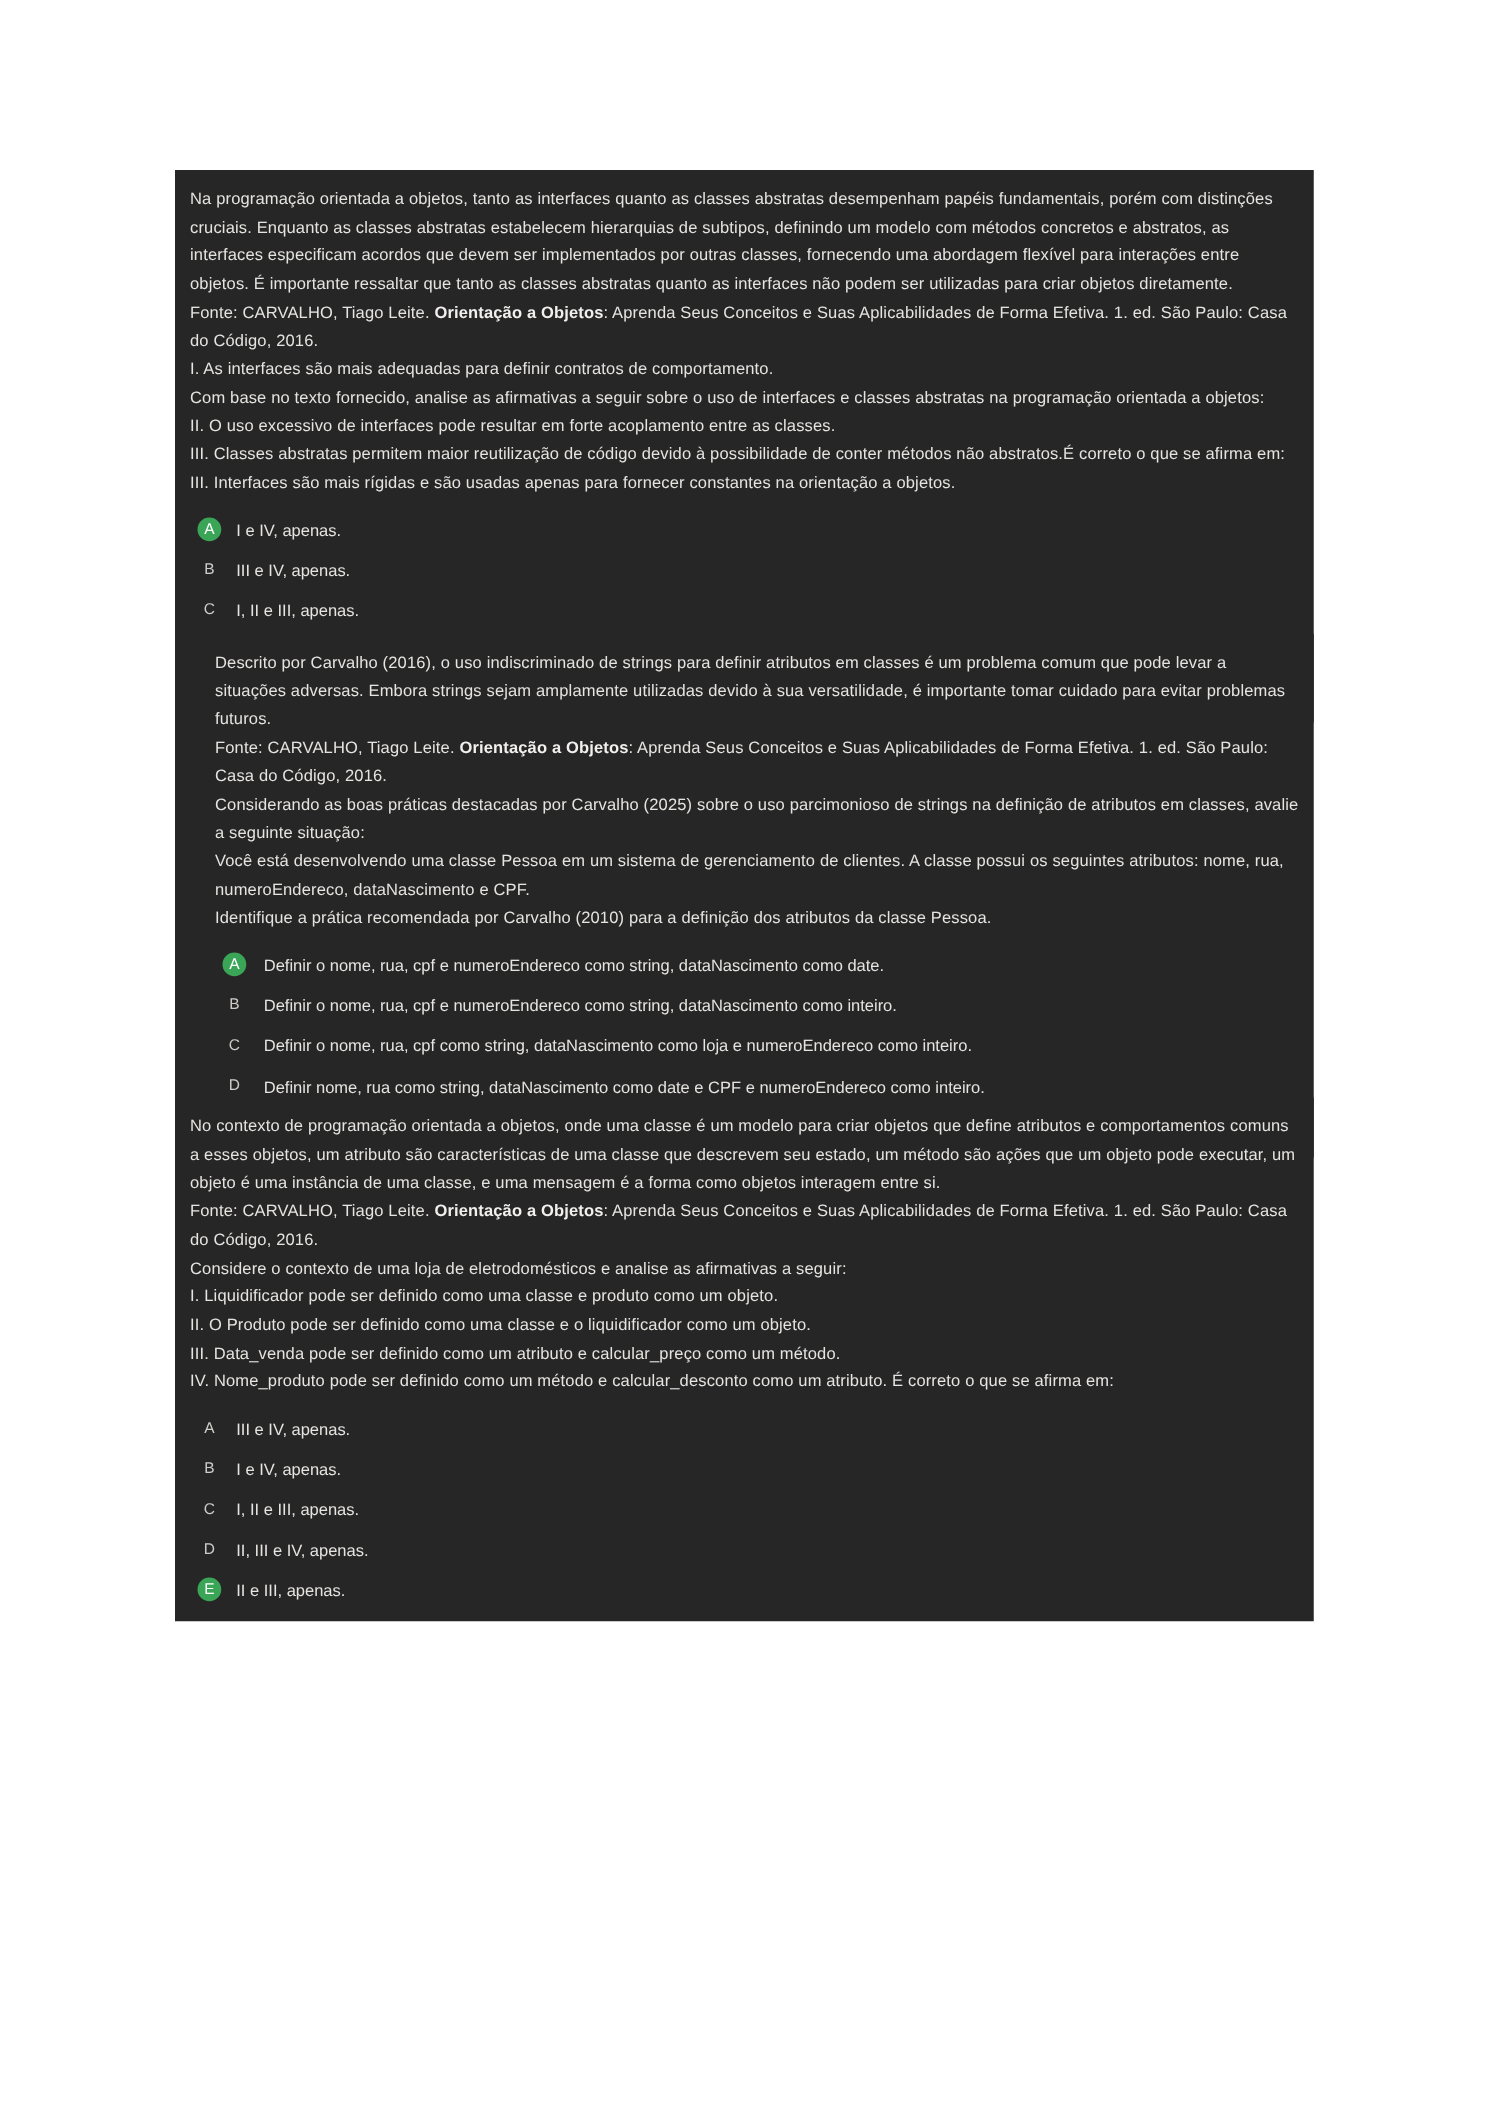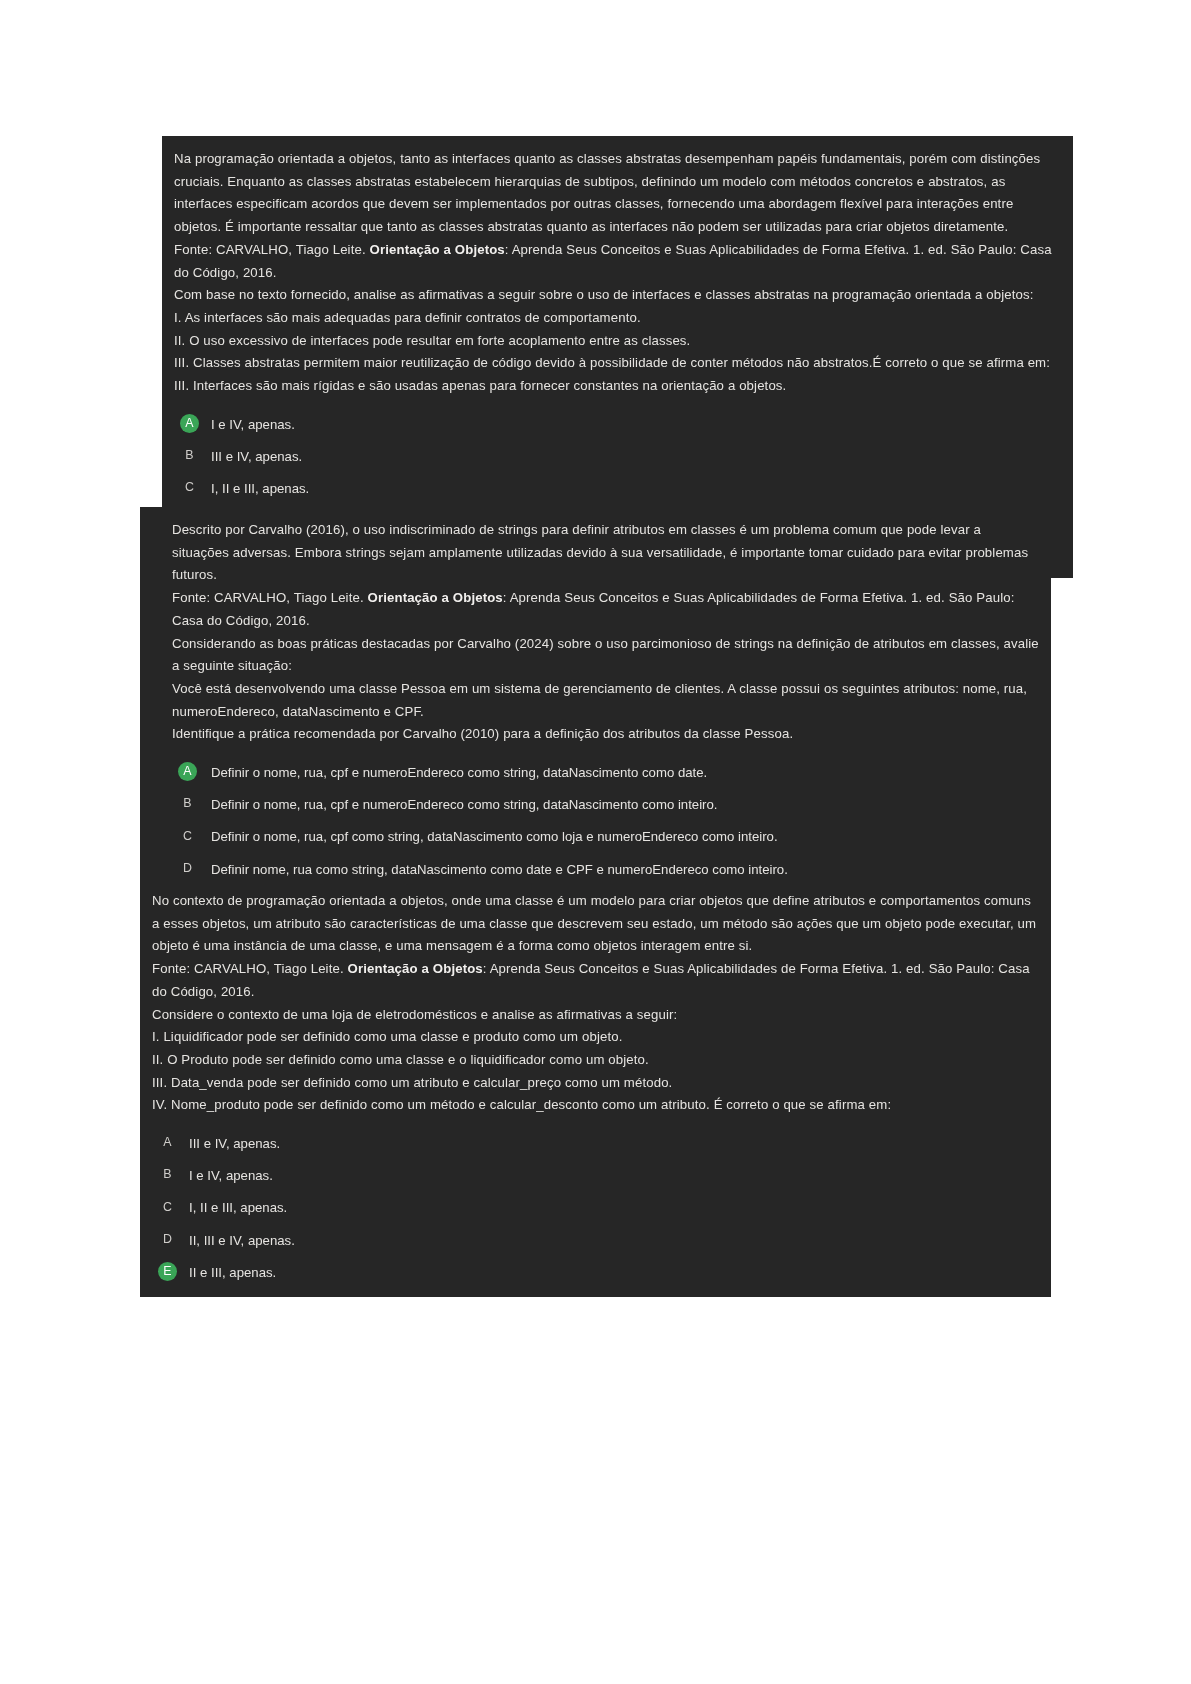--- a/index.html
+++ b/index.html
@@ -17,21 +17,21 @@
     padding: 0;
   }
   .question-card {
     position: absolute;
     left: 140px;
     width: 911px;
     background: #262626;
     color: #e8e6e3;
     padding: 12px 12px 10px 12px;
   }
-  #card-0 { top: 136px; margin-left: 22px; }
+  #card-0 { top: 136px; }
   #card-1 { top: 507px; padding-left: 32px; }
   #card-2 { top: 878px; }
 
   .stem {
     font-size: 13.2px;
     line-height: 1.72;
     color: #e6e4e1;
     letter-spacing: 0.01em;
   }
   .stem p {
@@ -84,22 +84,22 @@
 </style>
 </head>
 <body>
 
 <div class="page">
   <div id="questions-root">
       <div class="question-card" id="card-0">
         <div class="stem">
           <p class="para">Na programação orientada a objetos, tanto as interfaces quanto as classes abstratas desempenham papéis fundamentais, porém com distinções cruciais. Enquanto as classes abstratas estabelecem hierarquias de subtipos, definindo um modelo com métodos concretos e abstratos, as interfaces especificam acordos que devem ser implementados por outras classes, fornecendo uma abordagem flexível para interações entre objetos. É importante ressaltar que tanto as classes abstratas quanto as interfaces não podem ser utilizadas para criar objetos diretamente.</p>
           <p class="para"><span>Fonte: CARVALHO, Tiago Leite. </span><span class="src-bold">Orientação a Objetos</span><span>: Aprenda Seus Conceitos e Suas Aplicabilidades de Forma Efetiva. 1. ed. São Paulo: Casa do Código, 2016.</span></p>
+          <p class="para">I. As interfaces são mais adequadas para definir contratos de comportamento.</p>
           <p class="para">Com base no texto fornecido, analise as afirmativas a seguir sobre o uso de interfaces e classes abstratas na programação orientada a objetos:</p>
-          <p class="para">I. As interfaces são mais adequadas para definir contratos de comportamento.</p>
           <p class="para">II. O uso excessivo de interfaces pode resultar em forte acoplamento entre as classes.</p>
           <p class="para">III. Classes abstratas permitem maior reutilização de código devido à possibilidade de conter métodos não abstratos.É correto o que se afirma em:</p>
           <p class="para">III. Interfaces são mais rígidas e são usadas apenas para fornecer constantes na orientação a objetos.</p>
         </div>
         <div class="options">
           <div class="option-row">
             <span class="opt-marker selected">A</span>
             <span class="opt-text">I e IV, apenas.</span>
           </div>
           <div class="option-row">
@@ -117,21 +117,21 @@
           <div class="option-row">
             <span class="opt-marker">E</span>
             <span class="opt-text">II e III, apenas.</span>
           </div>
         </div>
       </div>
       <div class="question-card wide" id="card-1">
         <div class="stem">
           <p class="para">Descrito por Carvalho (2016), o uso indiscriminado de strings para definir atributos em classes é um problema comum que pode levar a situações adversas. Embora strings sejam amplamente utilizadas devido à sua versatilidade, é importante tomar cuidado para evitar problemas futuros.</p>
           <p class="para"><span>Fonte: CARVALHO, Tiago Leite. </span><span class="src-bold">Orientação a Objetos</span><span>: Aprenda Seus Conceitos e Suas Aplicabilidades de Forma Efetiva. 1. ed. São Paulo: Casa do Código, 2016.</span></p>
-          <p class="para">Considerando as boas práticas destacadas por Carvalho (2024) sobre o uso parcimonioso de strings na definição de atributos em classes, avalie a seguinte situação:</p>
+          <p class="para">Considerando as boas práticas destacadas por Carvalho (2025) sobre o uso parcimonioso de strings na definição de atributos em classes, avalie a seguinte situação:</p>
           <p class="para">Você está desenvolvendo uma classe Pessoa em um sistema de gerenciamento de clientes. A classe possui os seguintes atributos: nome, rua, numeroEndereco, dataNascimento e CPF.</p>
           <p class="para">Identifique a prática recomendada por Carvalho (2010) para a definição dos atributos da classe Pessoa.</p>
         </div>
         <div class="options">
           <div class="option-row">
             <span class="opt-marker selected">A</span>
             <span class="opt-text">Definir o nome, rua, cpf e numeroEndereco como string, dataNascimento como date.</span>
           </div>
           <div class="option-row">
             <span class="opt-marker">B</span>

